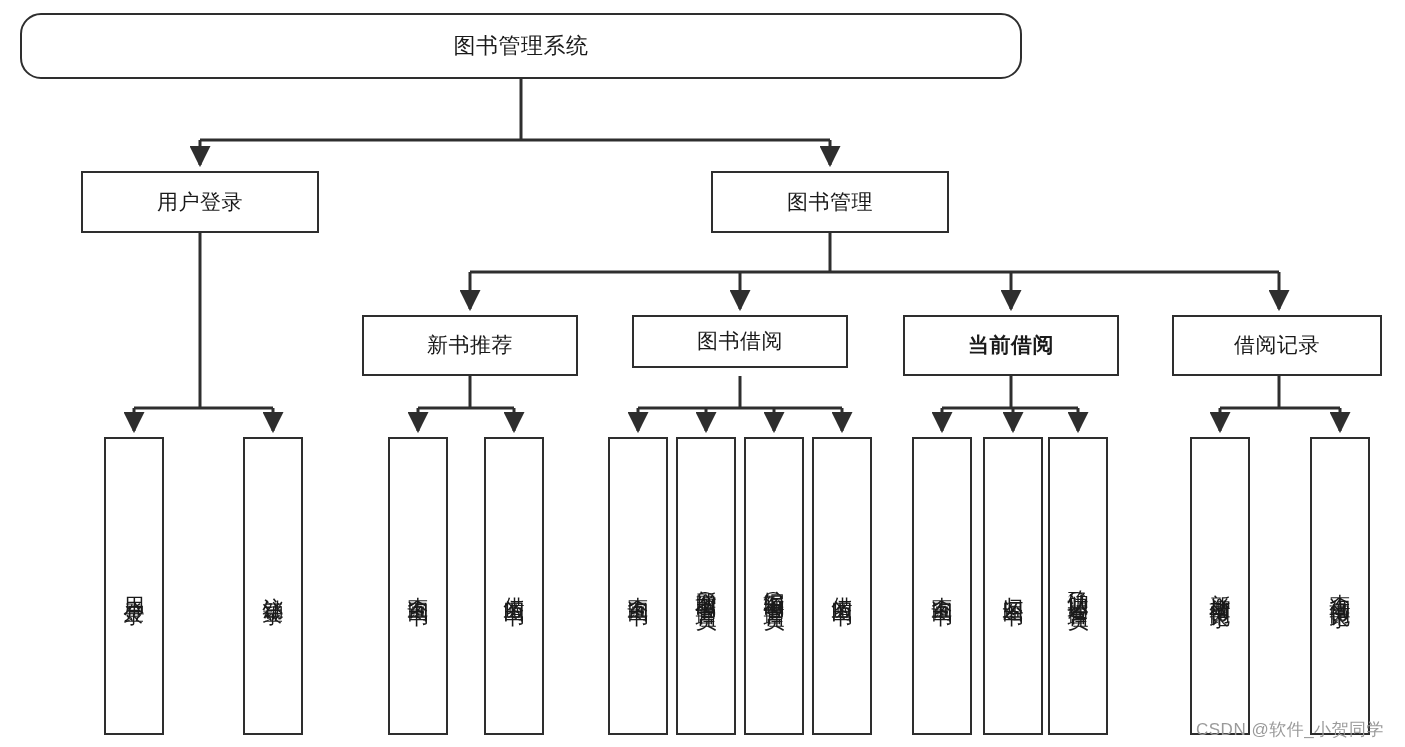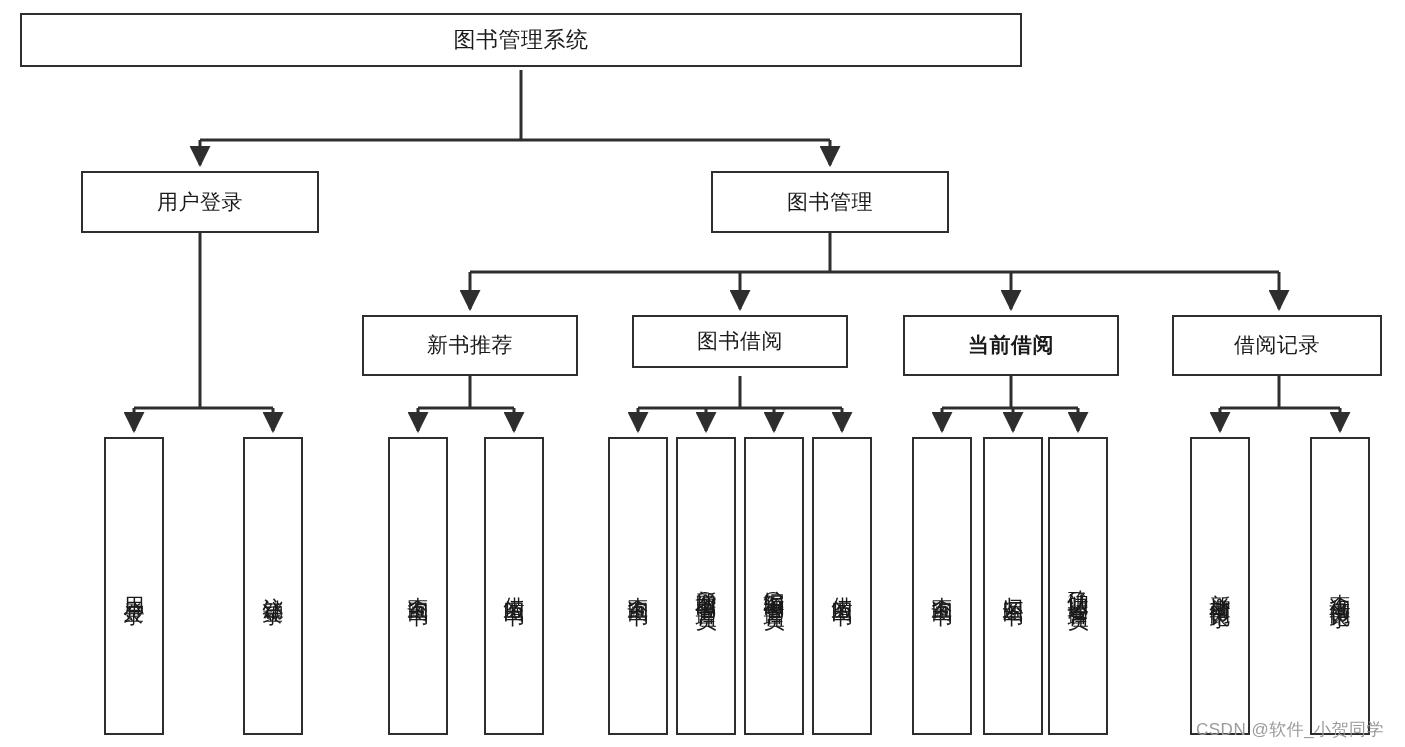--- a/index.html
+++ b/index.html
@@ -117,21 +117,21 @@
       <path d="M 1013 408 L 1013 431" marker-end="url(#arrow)"></path>
       <path d="M 1078 408 L 1078 431" marker-end="url(#arrow)"></path>
 
       <path d="M 1279 376 L 1279 408"></path>
       <path d="M 1220 408 L 1340 408"></path>
       <path d="M 1220 408 L 1220 431" marker-end="url(#arrow)"></path>
       <path d="M 1340 408 L 1340 431" marker-end="url(#arrow)"></path>
     </g>
   </svg>
 
-  <div class="node root horiz" style="left:20px; top:13px; width:1002px; height:54px;">
+  <div class="node root horiz" style="left:20px; top:13px; width:1002px; height:66px;border-radius:21px;">
     <span class="label">图书管理系统</span>
   </div>
 
   <div class="node horiz" style="left:81px; top:171px; width:238px; height:62px;">
     <span class="label">用户登录</span>
   </div>
   <div class="node horiz" style="left:362px; top:315px; width:216px; height:61px;">
     <span class="label">新书推荐</span>
   </div>
 

